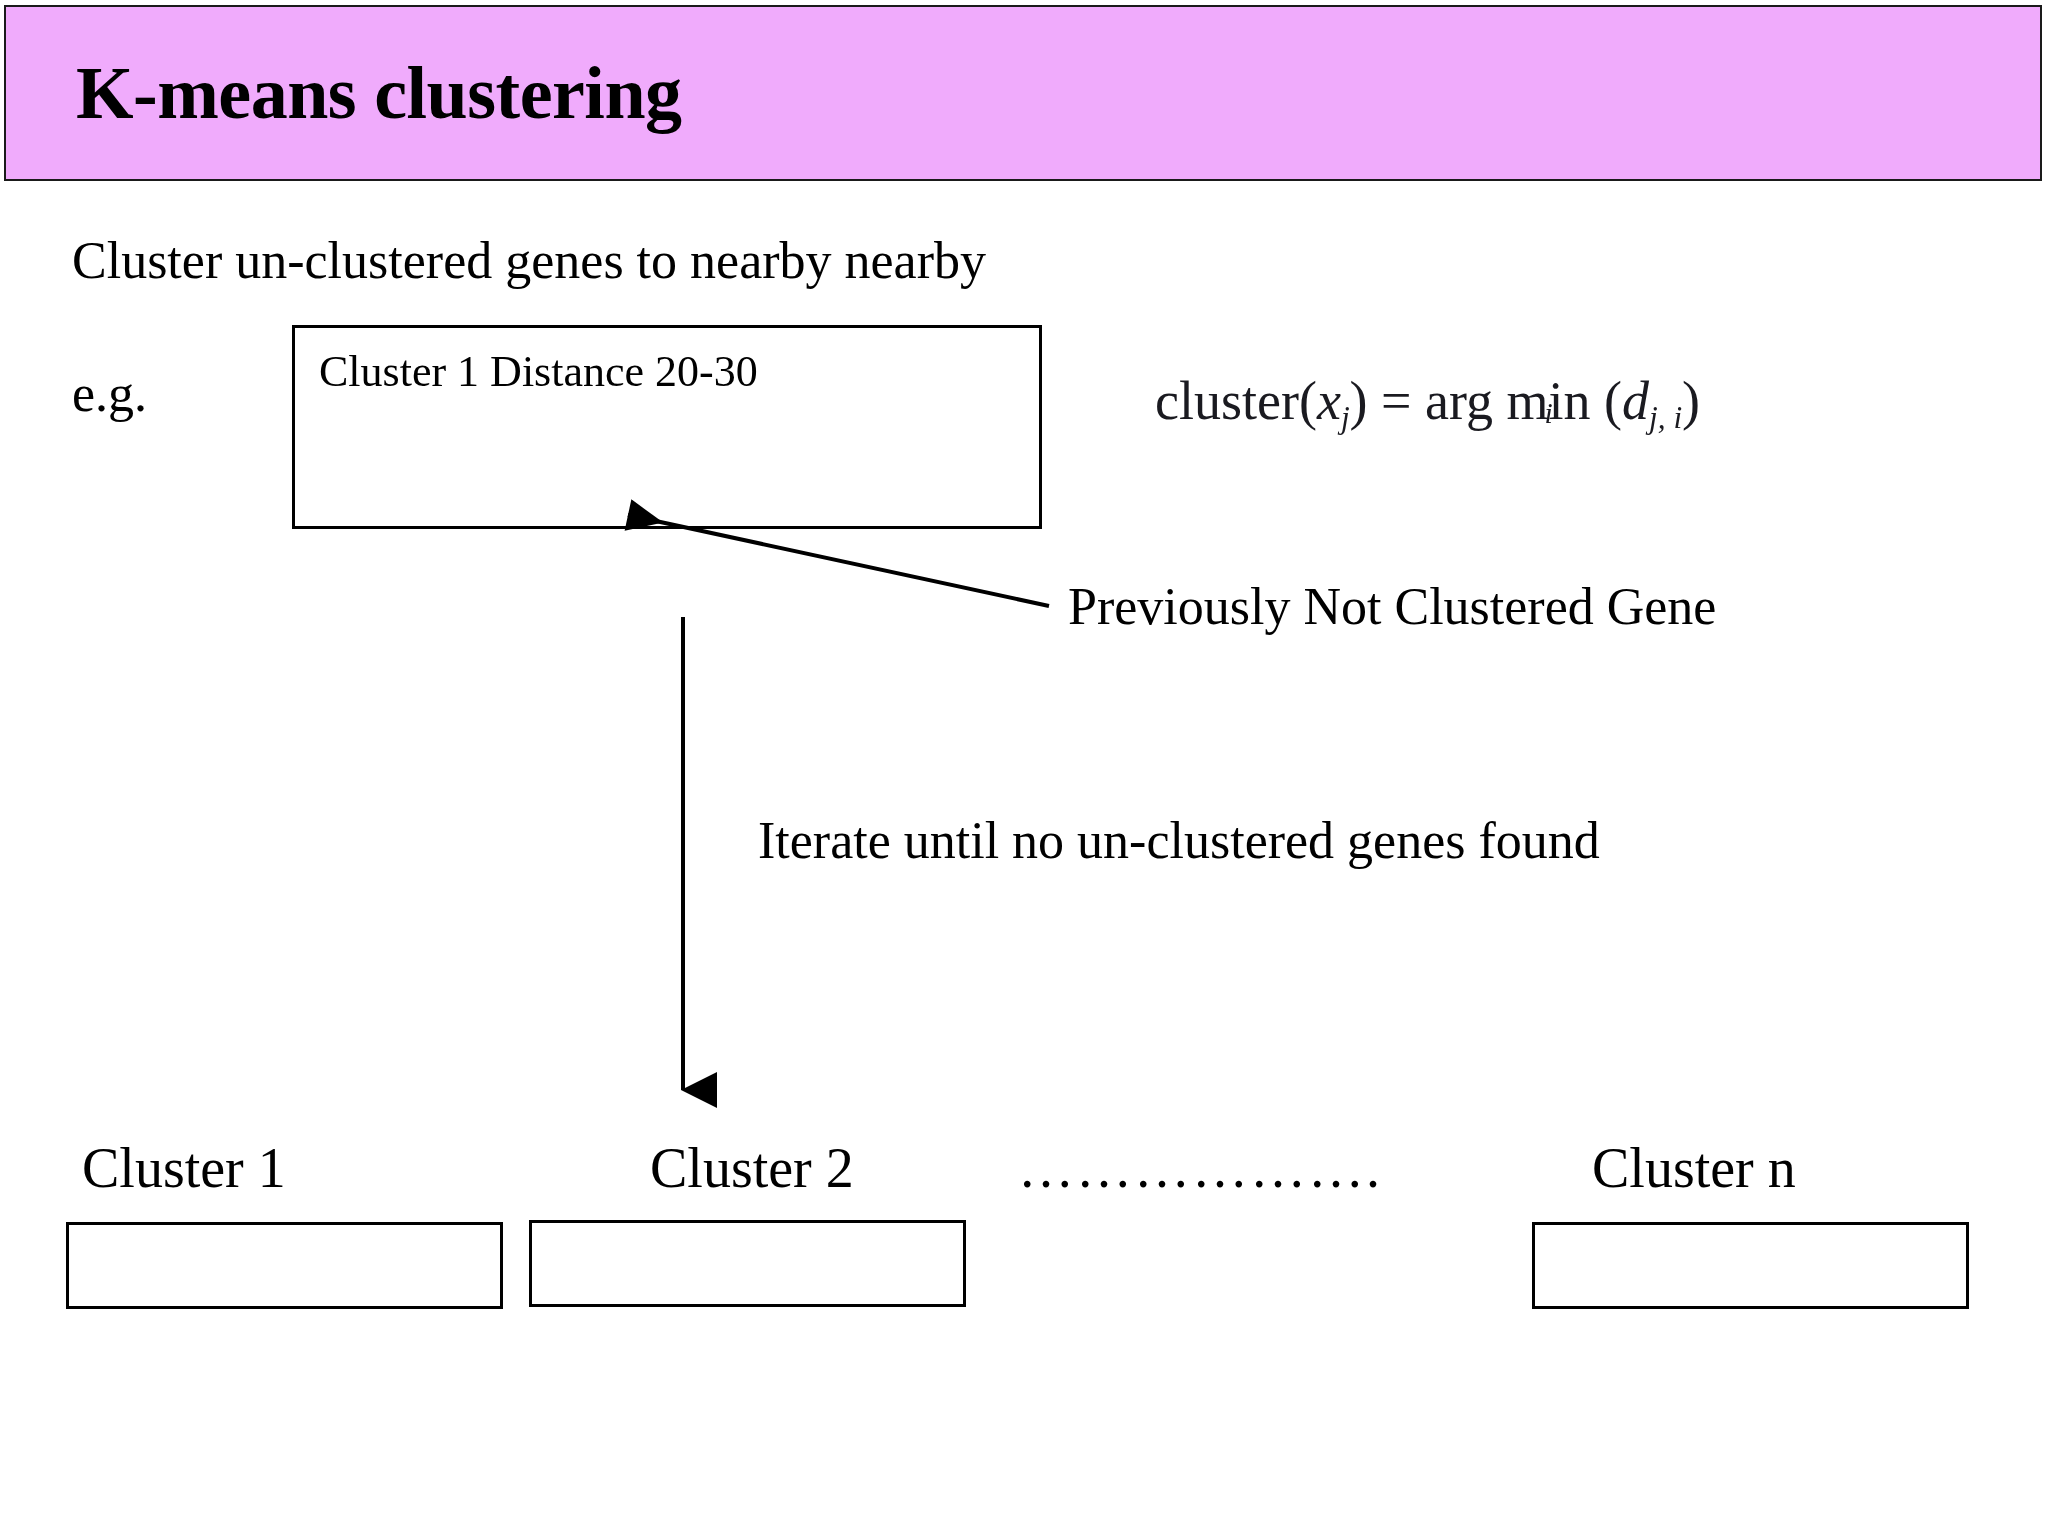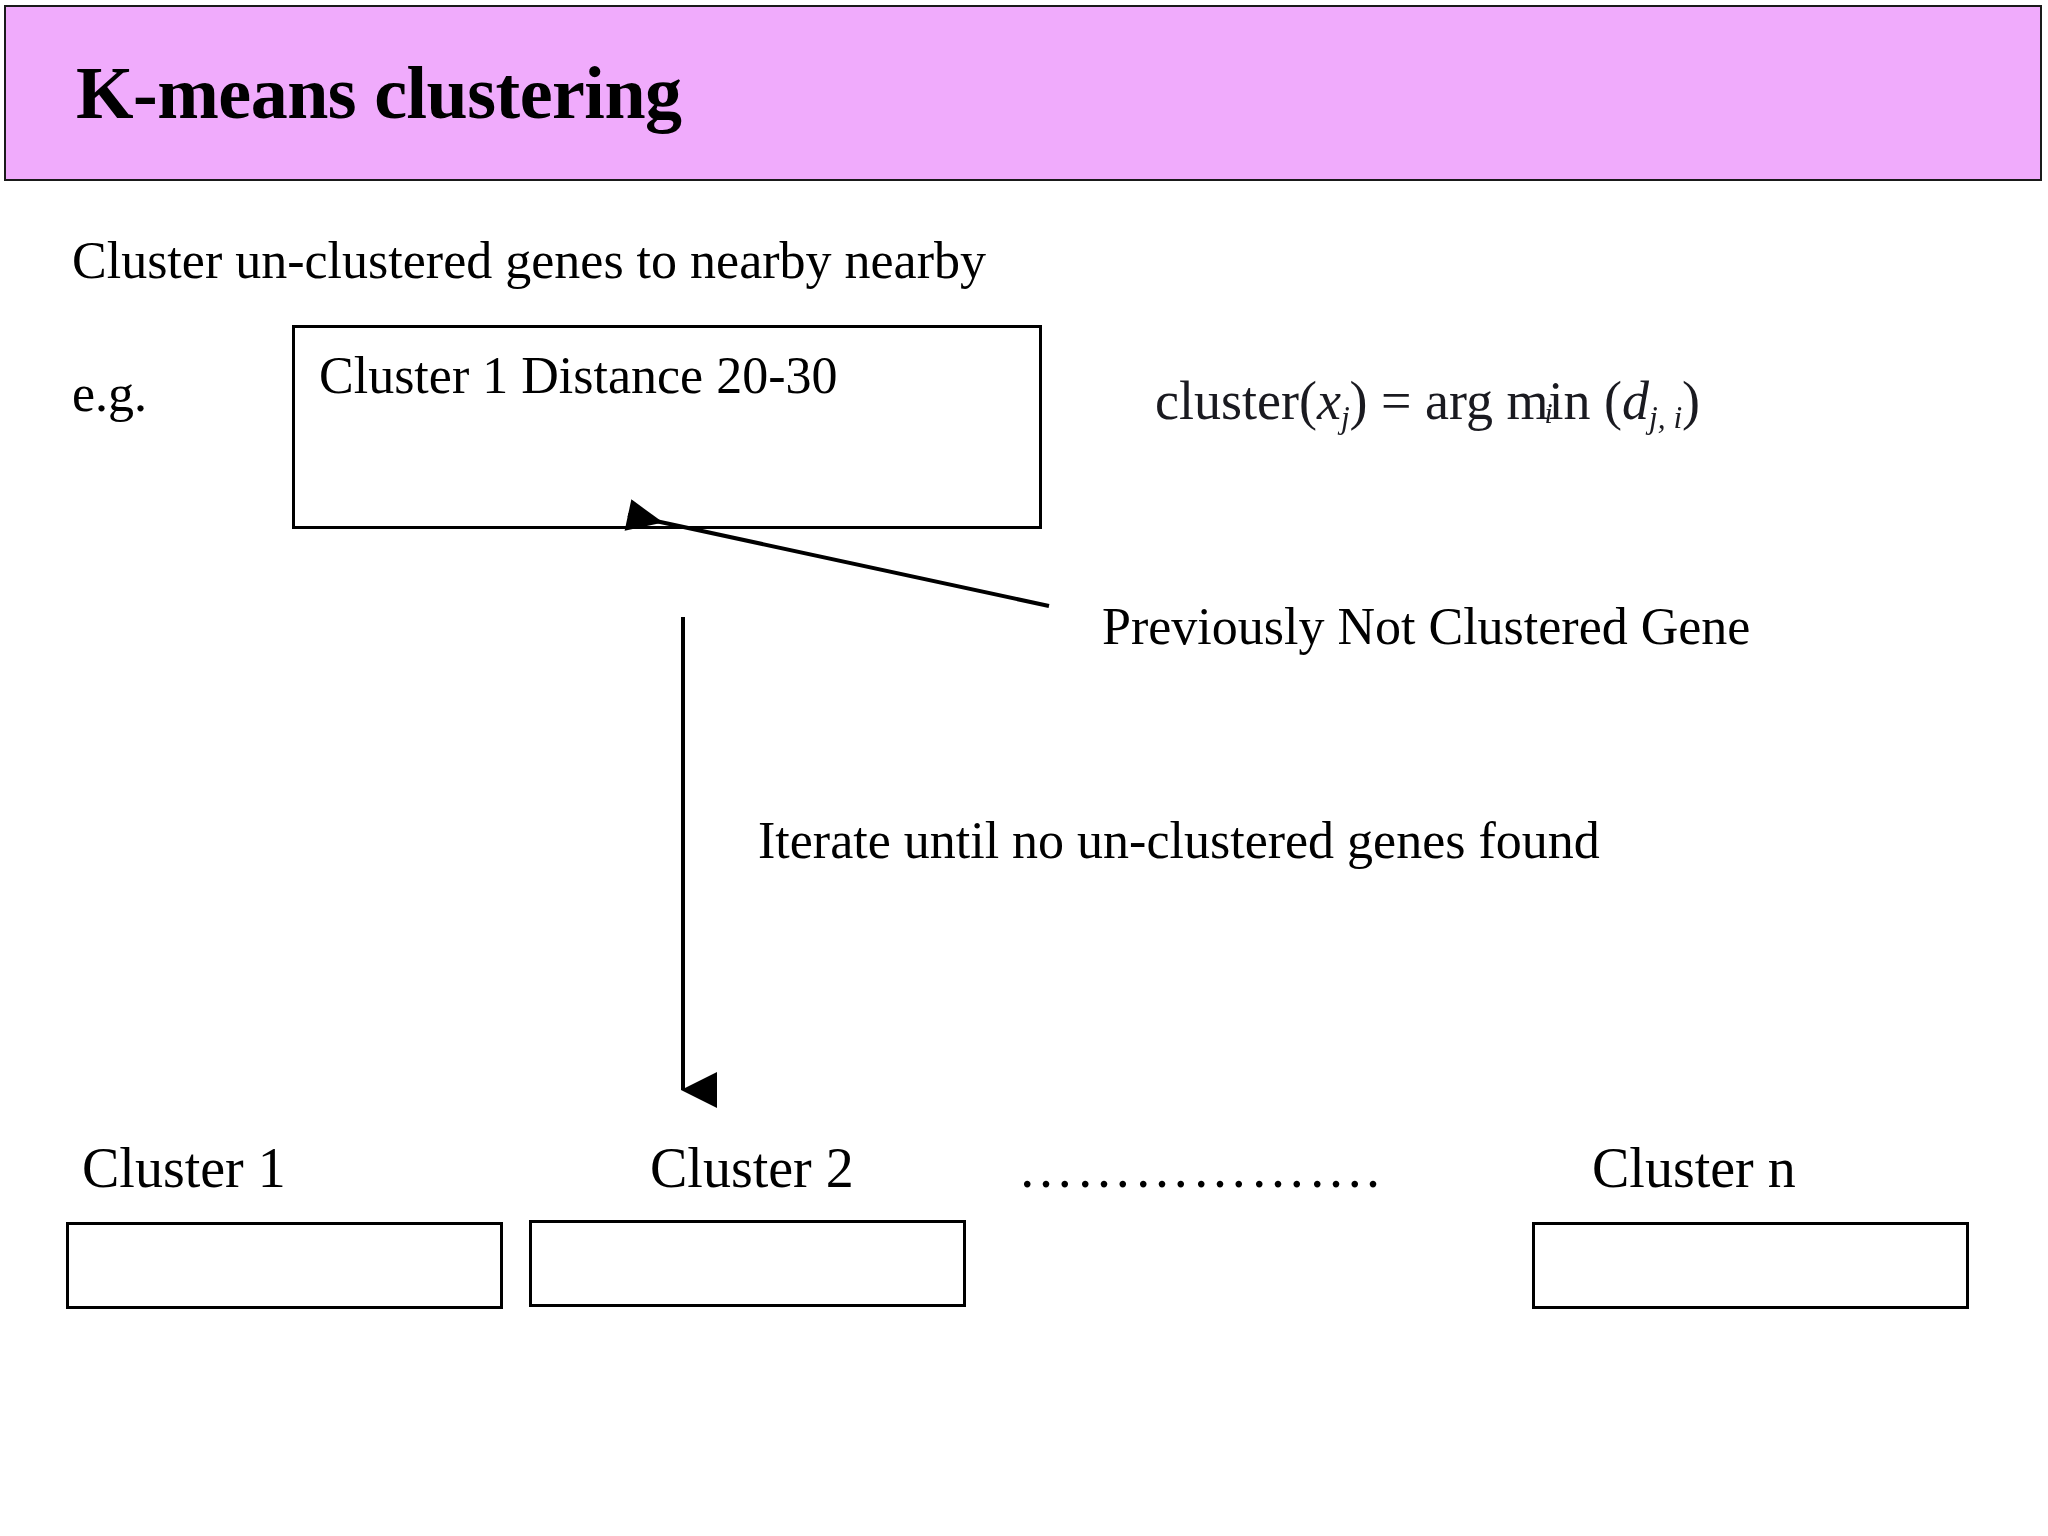--- a/index.html
+++ b/index.html
@@ -41,36 +41,36 @@
 
   
   .body-line {
     position: absolute;
     font-size: 52px;
     line-height: 1.1;
     white-space: nowrap;
   }
   #intro-line   { left: 72px;  top: 232px; }
   #eg-label     { left: 72px;  top: 365px; }
-  #callout-text { left: 1068px; top: 598px; margin-left: 34px; }
+  #callout-text { left: 1068px; top: 578px; }
   #iterate-text { left: 758px;  top: 812px; }
 
   
   #cluster-detail-box {
     position: absolute;
     left: 292px;
     top: 325px;
     width: 750px;
     height: 204px;
     border: 3px solid #000000;
     box-sizing: border-box;
   }
   #cluster-detail-box .box-line {
     position: absolute;
-    font-size: 52px;
+    font-size: 44px;
     white-space: nowrap;
     line-height: 1;
   }
   #box-line-1 { left: 24px; top: 22px; }
   #box-line-2 { left: 34px; top: 110px; }
   .gene-highlight {
     color: #ee0000;
     font-weight: bold;
   }
 

